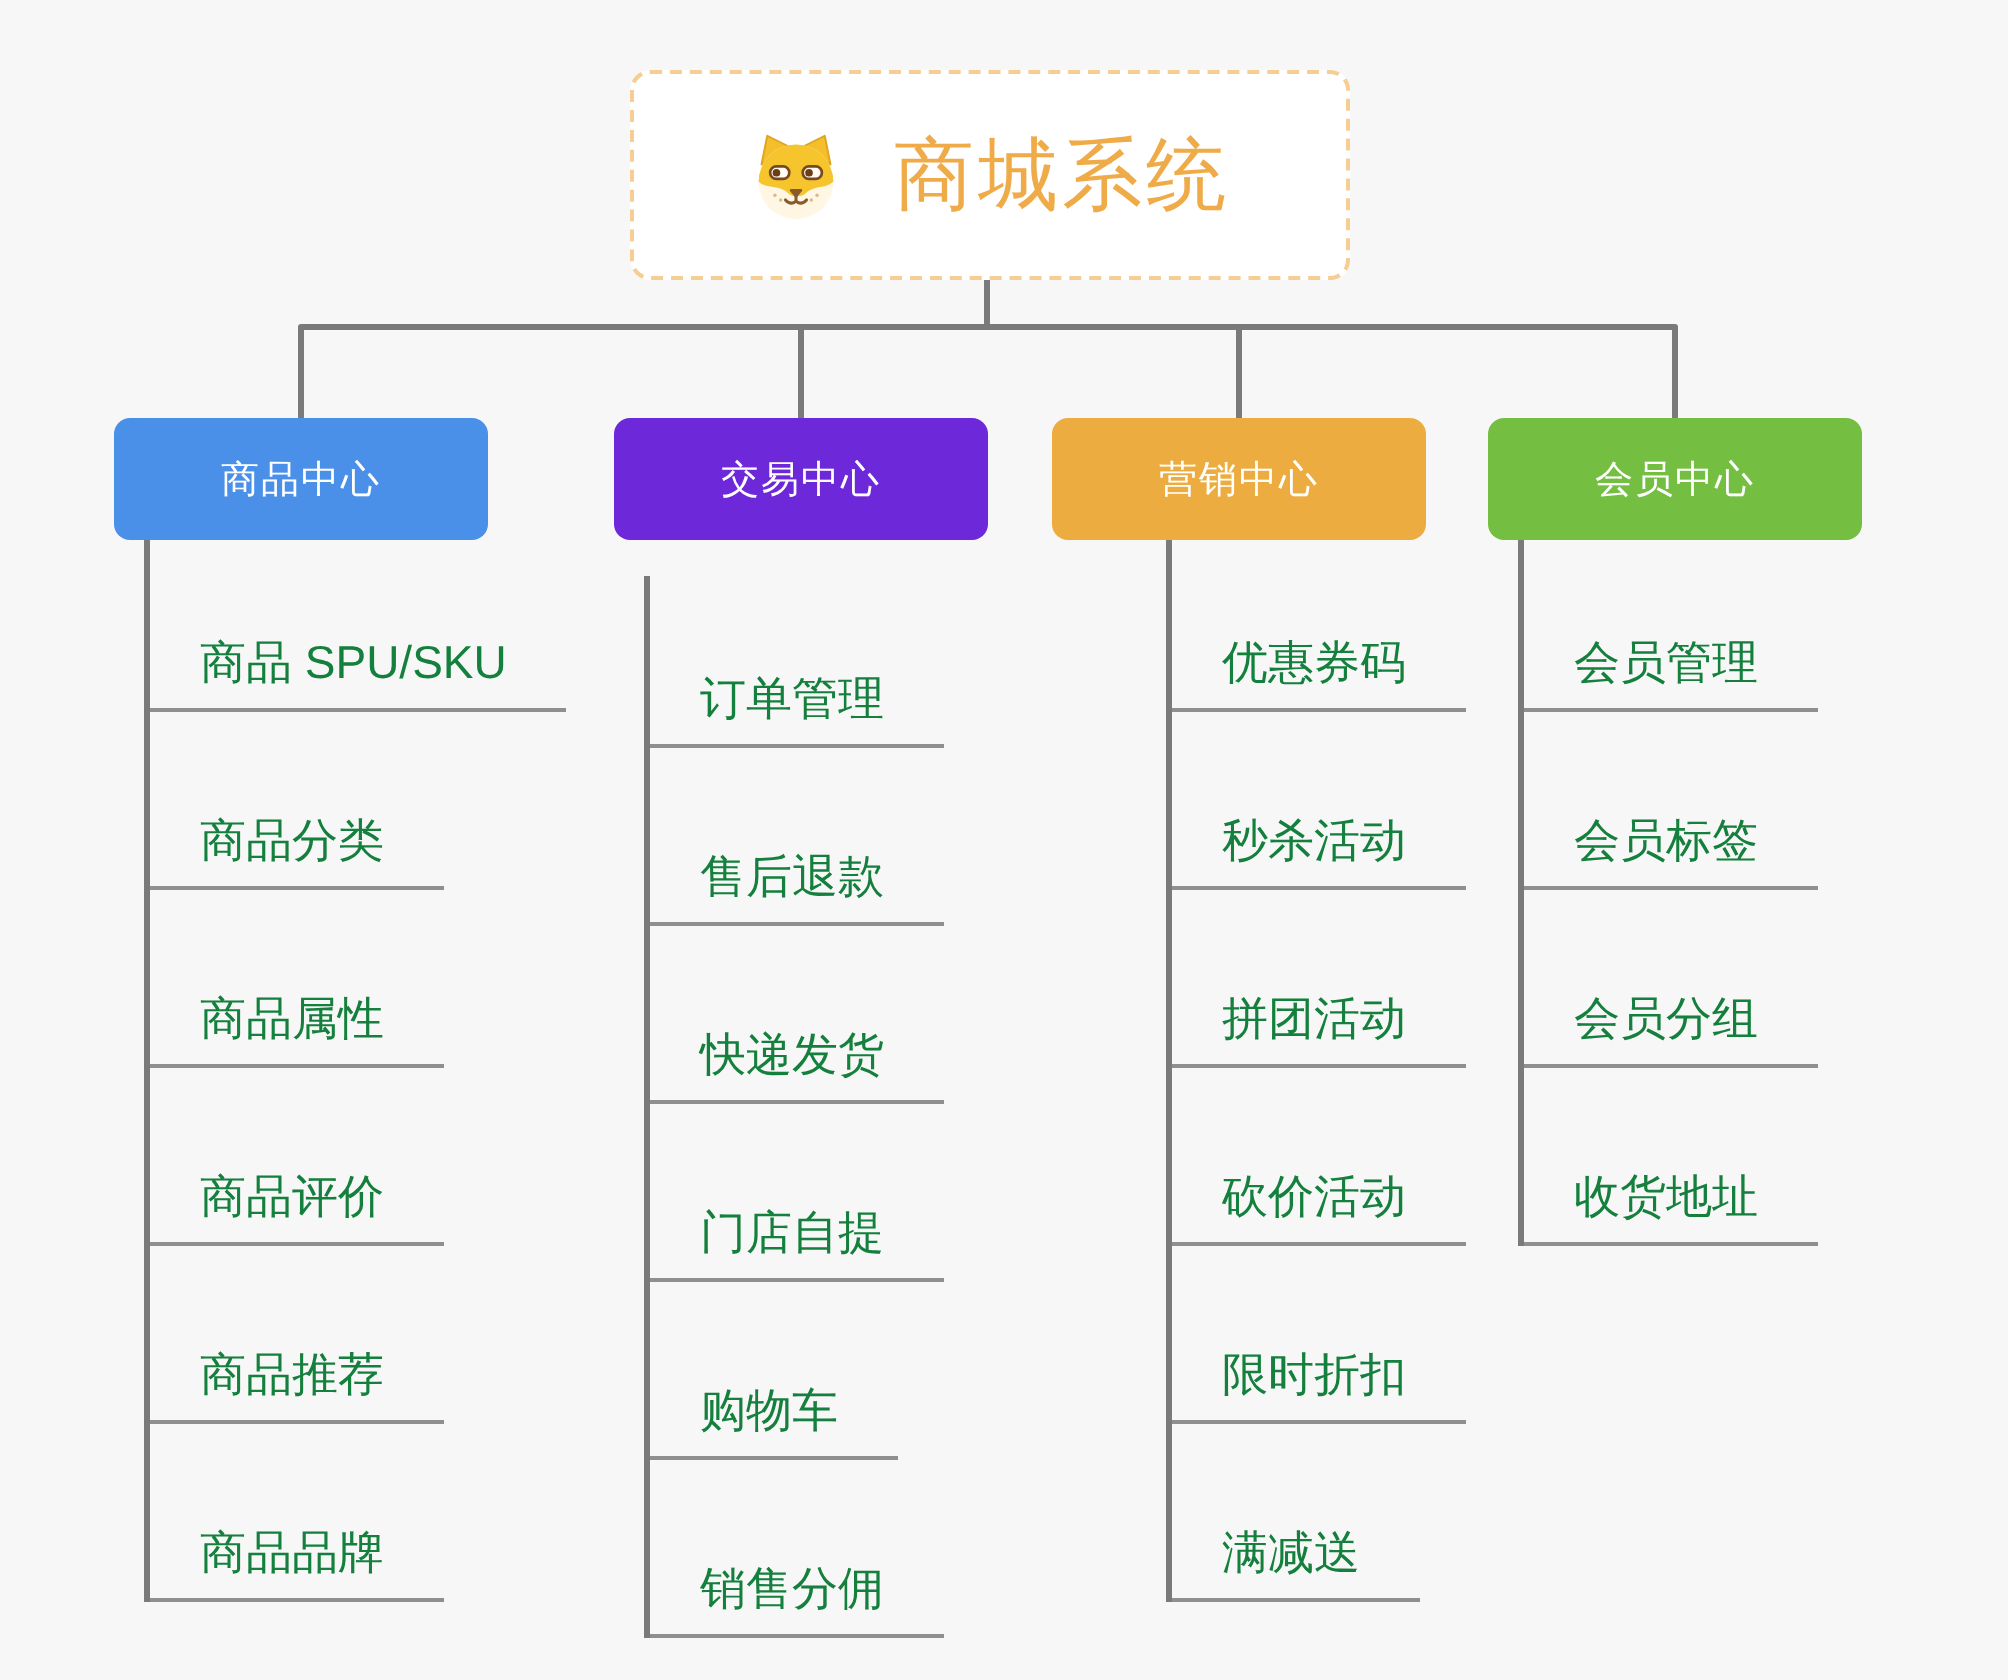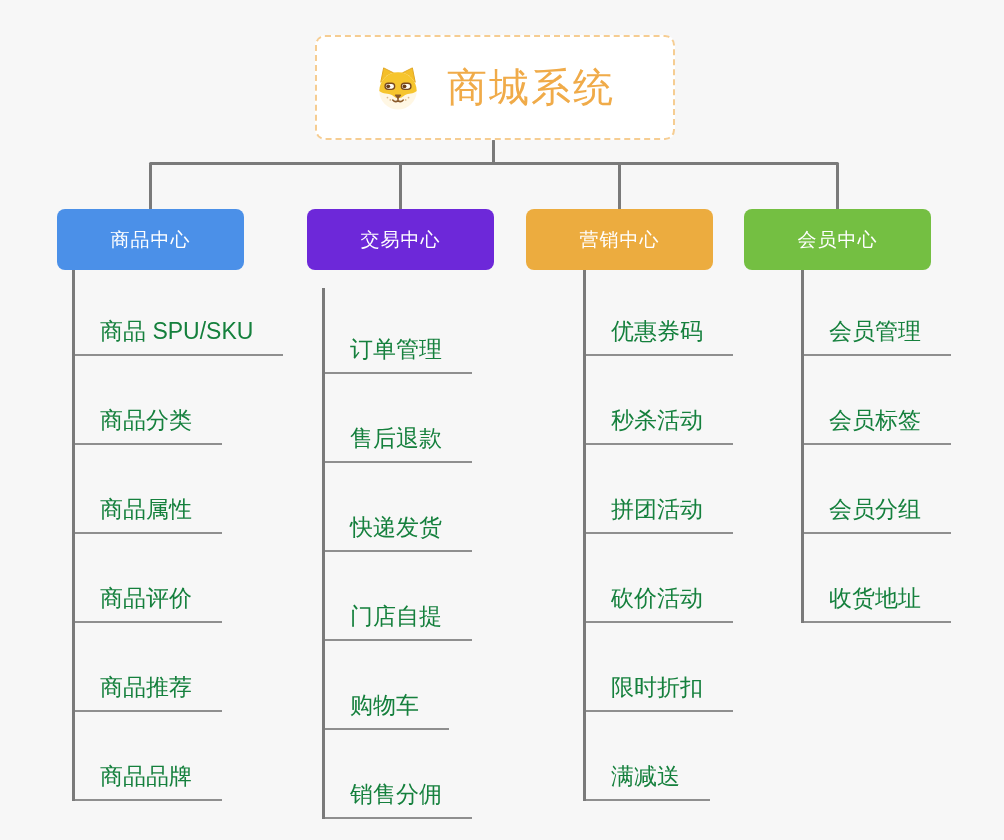--- a/index.html
+++ b/index.html
@@ -129,21 +129,21 @@
       <div class="branch-box" style="left: 526px; background: rgb(236, 172, 63);">营销中心</div>
       <div class="branch-items" style="left: 541px; margin-left: 42px;">
         <div class="branch-item">优惠券码</div>
         <div class="branch-item">秒杀活动</div>
         <div class="branch-item">拼团活动</div>
         <div class="branch-item">砍价活动</div>
         <div class="branch-item">限时折扣</div>
         <div class="branch-item">满减送</div>
       </div>
       <div class="branch-box" style="left: 744px; background: rgb(116, 191, 66);">会员中心</div>
-      <div class="branch-items" style="left: 801px;">
+      <div class="branch-items" style="left: 759px;">
         <div class="branch-item">会员管理</div>
         <div class="branch-item">会员标签</div>
         <div class="branch-item">会员分组</div>
         <div class="branch-item">收货地址</div>
       </div>
     </div>
 
 </div>
 
 </body></html>

